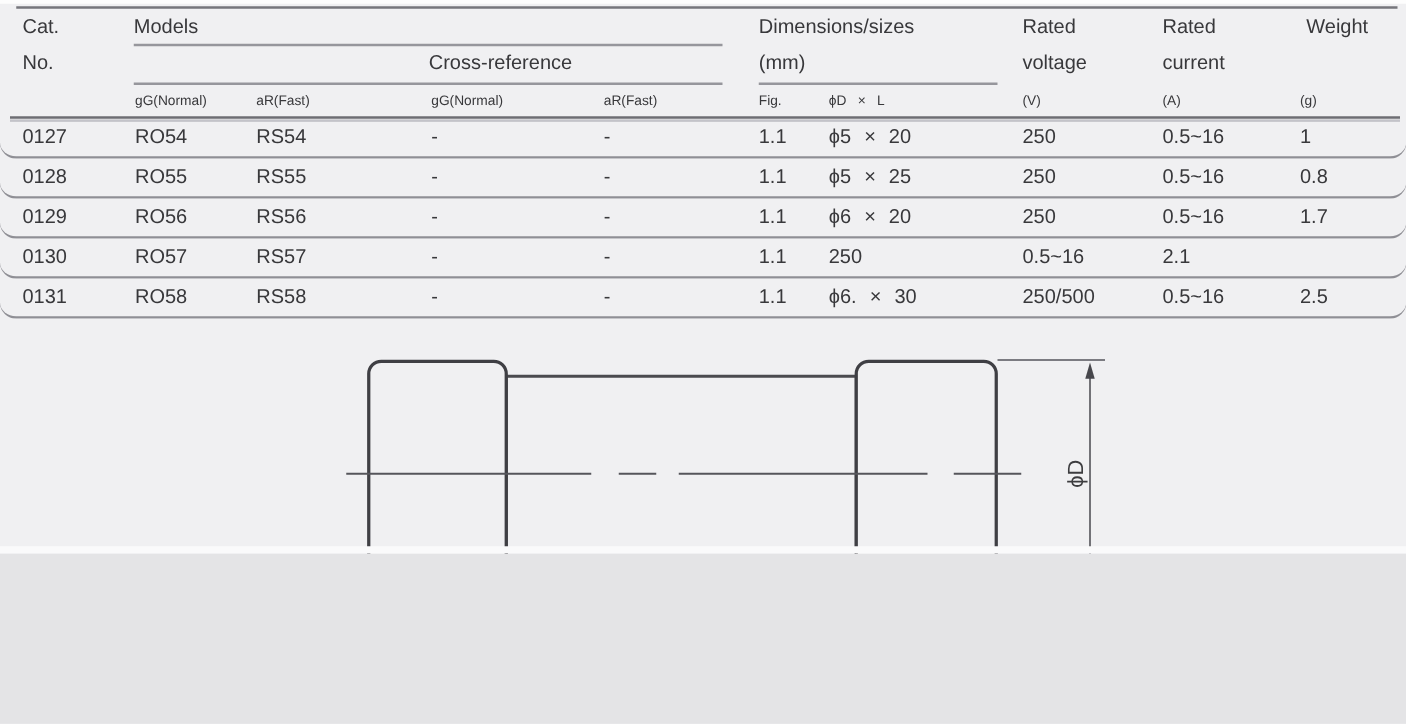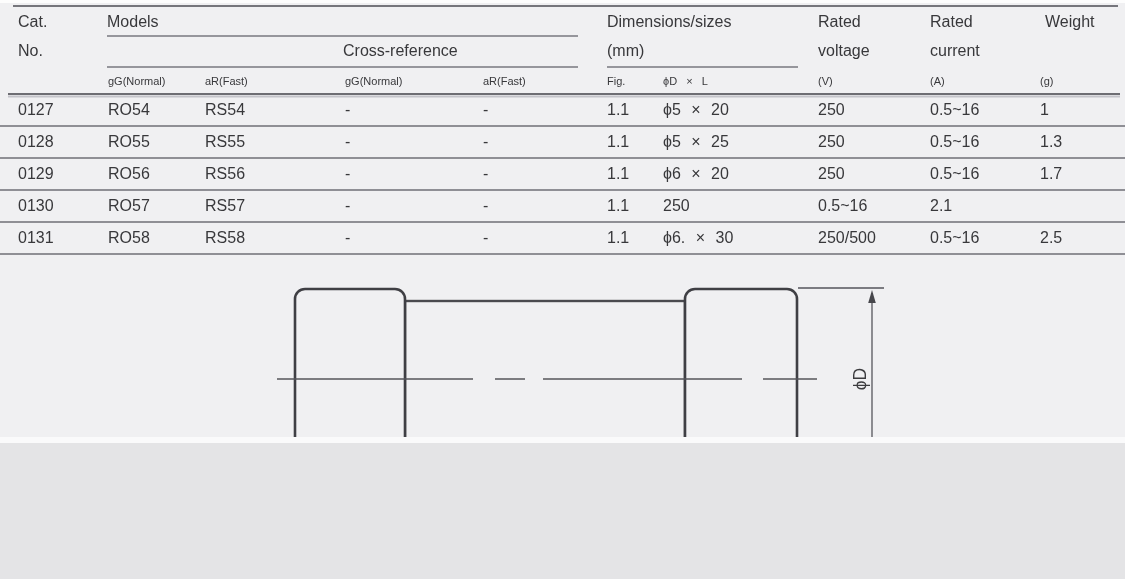--- a/index.html
+++ b/index.html
@@ -26,21 +26,21 @@
   .row1{top:13px;} .row2{top:42px;text-align:center;}
 
   .grid{
     display:grid;
     grid-template-columns:90px 97px 140px 138px 124px 56px 155px 112px 110px 67px;
     padding-left:18px;
     align-items:center;
   }
   .subhead{position:absolute;top:69px;left:0;right:0;height:24px;font-size:11px;}
   .tbody{position:absolute;top:95px;left:0;width:1125px;}
-  .trow{height:30px;border-bottom:2px solid #8f8f95;font-size:16px;}
+  .trow{height:30px;border-bottom:2px solid #8f8f95;font-size:16px;border-radius:13px;}
   .cell{white-space:nowrap;}
   .dxl{word-spacing:6px;}
 
   
   .diagram{position:absolute;left:0;top:0;width:1125px;height:579px;}
   .fig-caption{
     position:absolute;left:479px;top:538px;width:160px;
     text-align:center;font-size:19px;color:#4c1d95;
   }
 </style>
@@ -97,21 +97,21 @@
     <div class="trow grid">
       <span class="cell">0128</span>
       <span class="cell">RO55</span>
       <span class="cell">RS55</span>
       <span class="cell">-</span>
       <span class="cell">-</span>
       <span class="cell">1.1</span>
       <span class="cell dxl">ϕ5 × 25</span>
       <span class="cell">250</span>
       <span class="cell">0.5~16</span>
-      <span class="cell">1.3</span>
+      <span class="cell">0.8</span>
     </div>
     <div class="trow grid">
       <span class="cell">0129</span>
       <span class="cell">RO56</span>
       <span class="cell">RS56</span>
       <span class="cell">-</span>
       <span class="cell">-</span>
       <span class="cell">1.1</span>
       <span class="cell dxl">ϕ6 × 20</span>
       <span class="cell">250</span>

